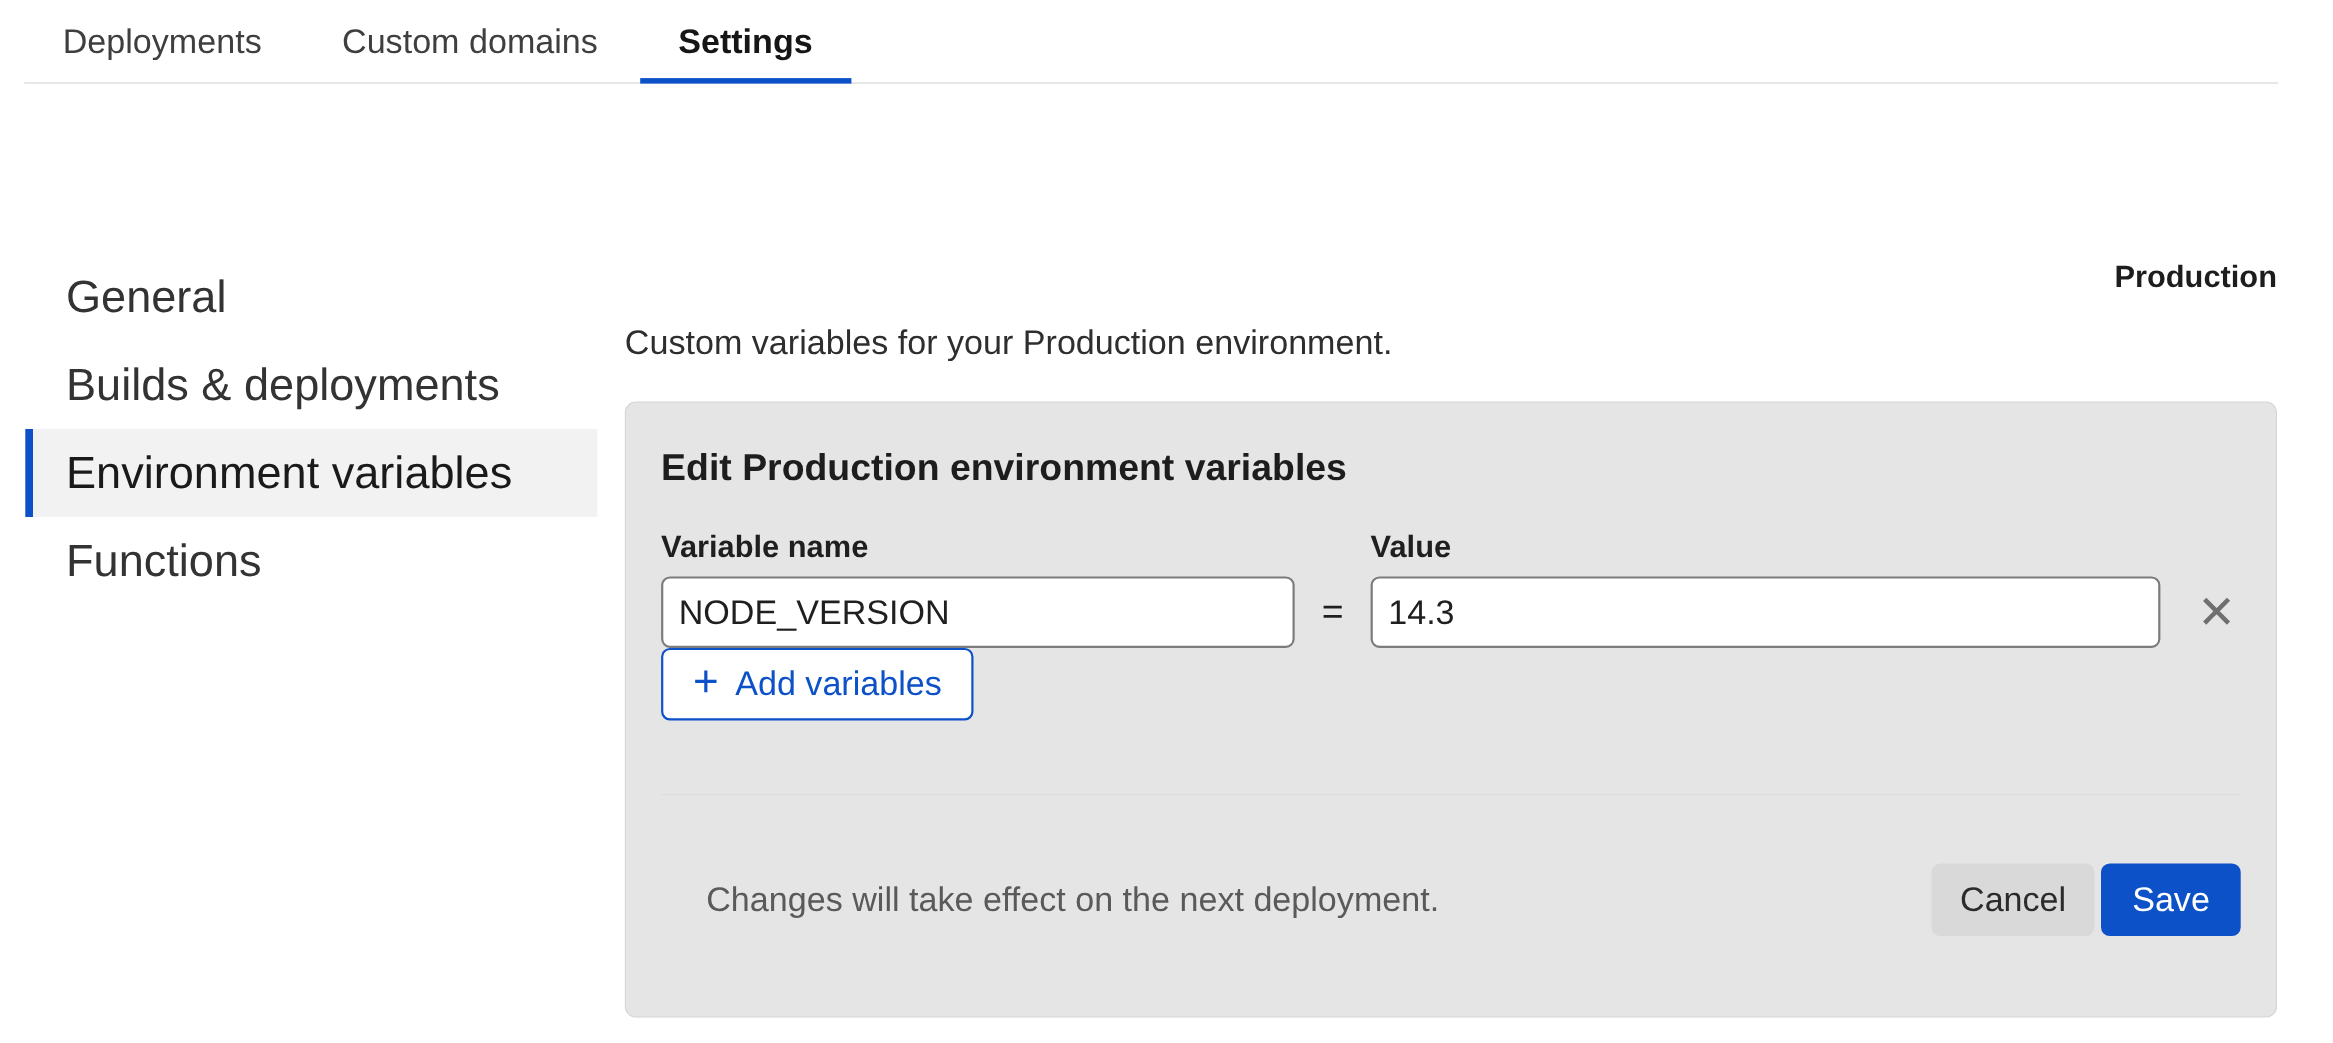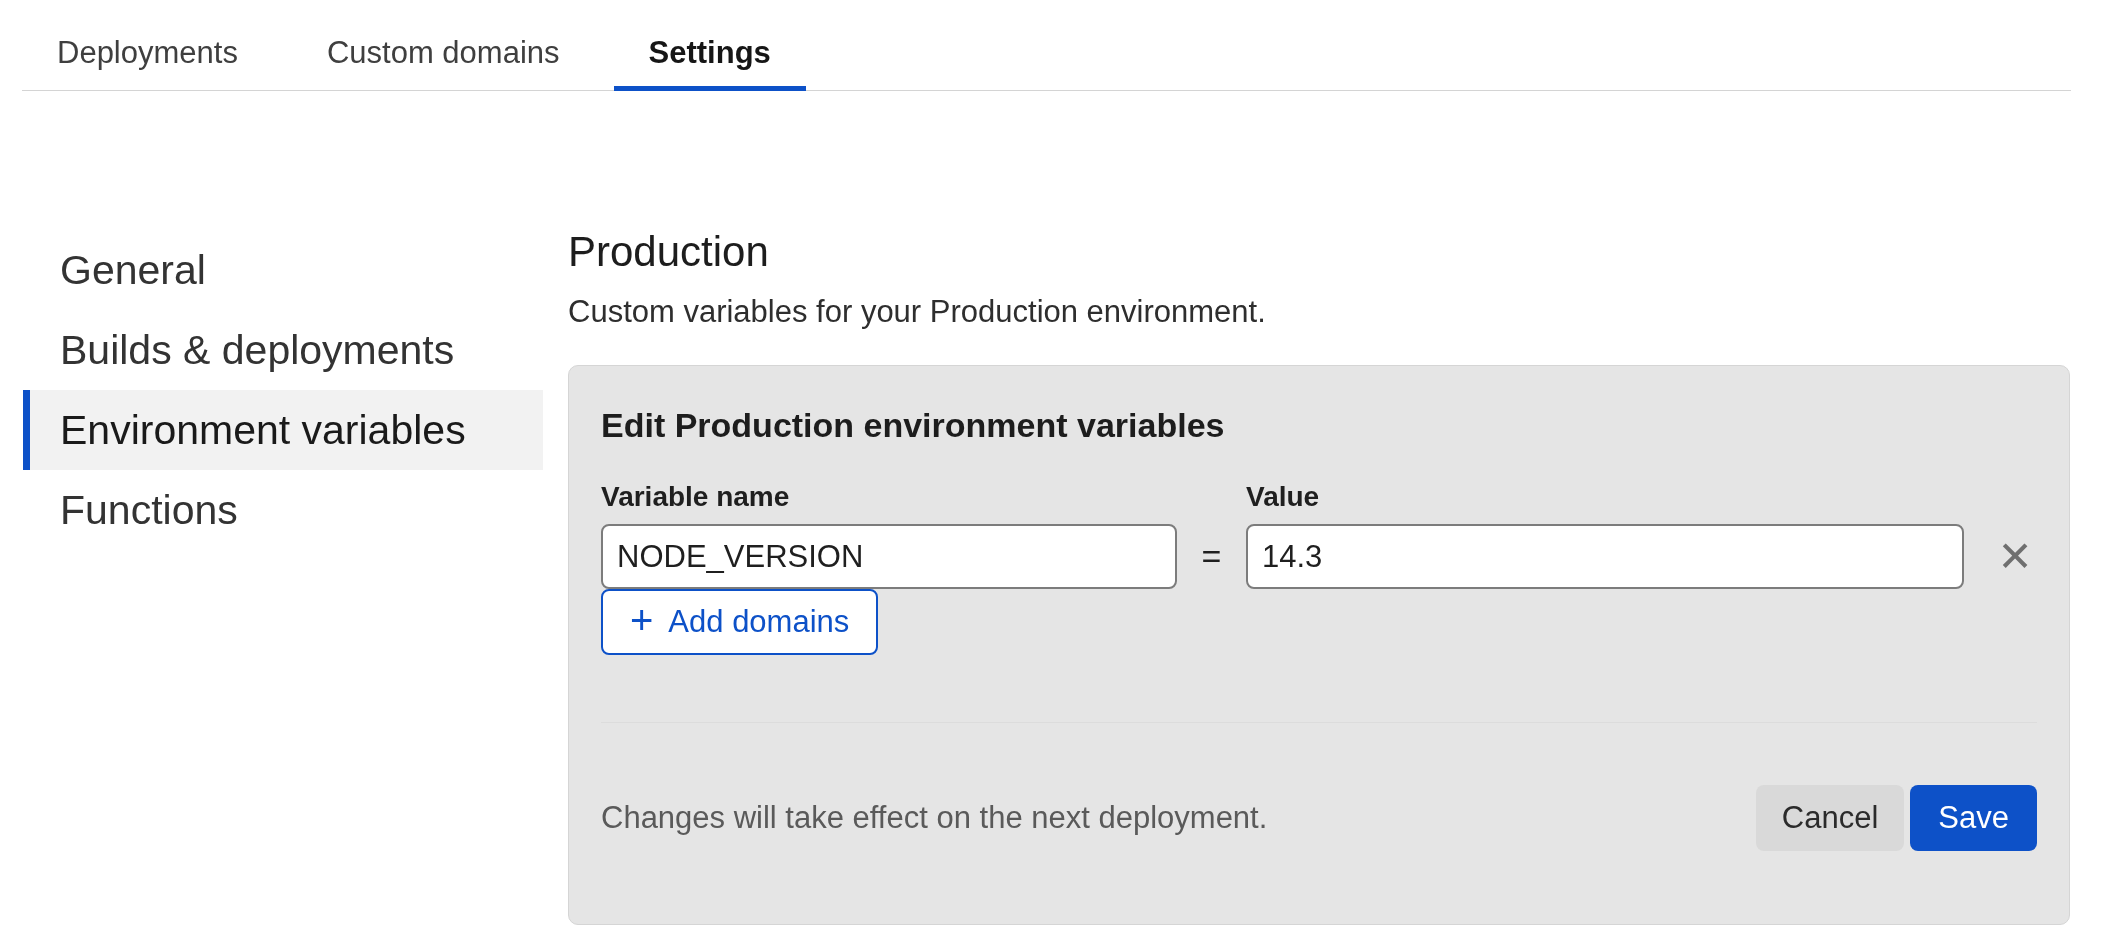--- a/index.html
+++ b/index.html
@@ -16,24 +16,24 @@
     width: 2121px; height: 948px;
     background: #ffffff;
     font-family: "Liberation Sans", "DejaVu Sans", sans-serif;
     color: #1f1f1f;
     position: relative;
     overflow: hidden;
   }
 
   
   .tabbar {
-    position: absolute; top: 15px; left: 22px; right: 50px;
+    position: absolute; top: 0; left: 22px; right: 50px;
     height: 76px;
     border-bottom: 1px solid var(--tab-border);
-    display: flex; gap: 19px;
+    display: flex; gap: 3px;
   }
   .tab {
     position: relative;
     height: 100%;
     padding: 0 35px;
     display: flex; align-items: center;
     font-size: 31px;
     color: #3f3f3f;
     cursor: pointer;
     white-space: nowrap;
@@ -64,21 +64,21 @@
   .side-item.active {
     background: var(--active-bg);
     border-left-color: var(--accent);
     font-weight: 400;
     color: #1a1a1a;
   }
 
   
   .main { position: absolute; left: 568px; top: 230px; width: 1502px; }
   .page-title {
-    margin: 0; font-size: 42px; line-height: 44px; font-weight: 400; color: #1d1d1d;
+    margin: 0; font-size: 28px; line-height: 44px; font-weight: 700; color: #1d1d1d; text-align: right;
   }
   .page-desc {
     margin: 21px 0 0 0; font-size: 31px; line-height: 34px; color: #2e2e2e;
   }
 
   
   .card {
     margin-top: 36px;
     width: 1502px; height: 560px;
     border: 1px solid var(--card-border);
@@ -141,21 +141,21 @@
     cursor: pointer;
     margin-bottom: 67px;
   }
   .add-btn .plus { font-size: 40px; font-weight: 300; line-height: 1; margin-top: -4px; }
 
   .divider { border: none; border-top: 1px solid #dcdcdc; margin: 0; }
 
   .card-footer {
     margin-top: 62px;
     height: 66px;
-    display: flex; justify-content: space-between; align-items: center;
+    display: flex; justify-content: space-between; align-items: center; margin-left: 41px;
   }
   .footer-note { margin: 0; font-size: 31px; color: #5a5a5a; }
   .actions { display: flex; gap: 6px; }
   .btn {
     height: 66px;
     border: none; border-radius: 8px;
     font-size: 31px; font-family: inherit;
     cursor: pointer;
     display: inline-flex; align-items: center;
   }
@@ -194,21 +194,21 @@
       <input class="text-input" type="text" value="NODE_VERSION" style="">
       <div class="equals">=</div>
       <input class="text-input" type="text" value="14.3" style="">
       <button class="remove-btn">
         <span class="x">✕</span>
       </button>
     </div>
 
     <button class="add-btn">
       <span class="plus">+</span>
-      <span>Add domains</span>
+      <span>Add variables</span>
     </button>
 
     <hr class="divider">
 
     <div class="card-footer">
       <p class="footer-note">Changes will take effect on the next deployment.</p>
       <div class="actions">
         <button class="btn cancel">Cancel</button>
         <button class="btn save">Save</button>
       </div>

